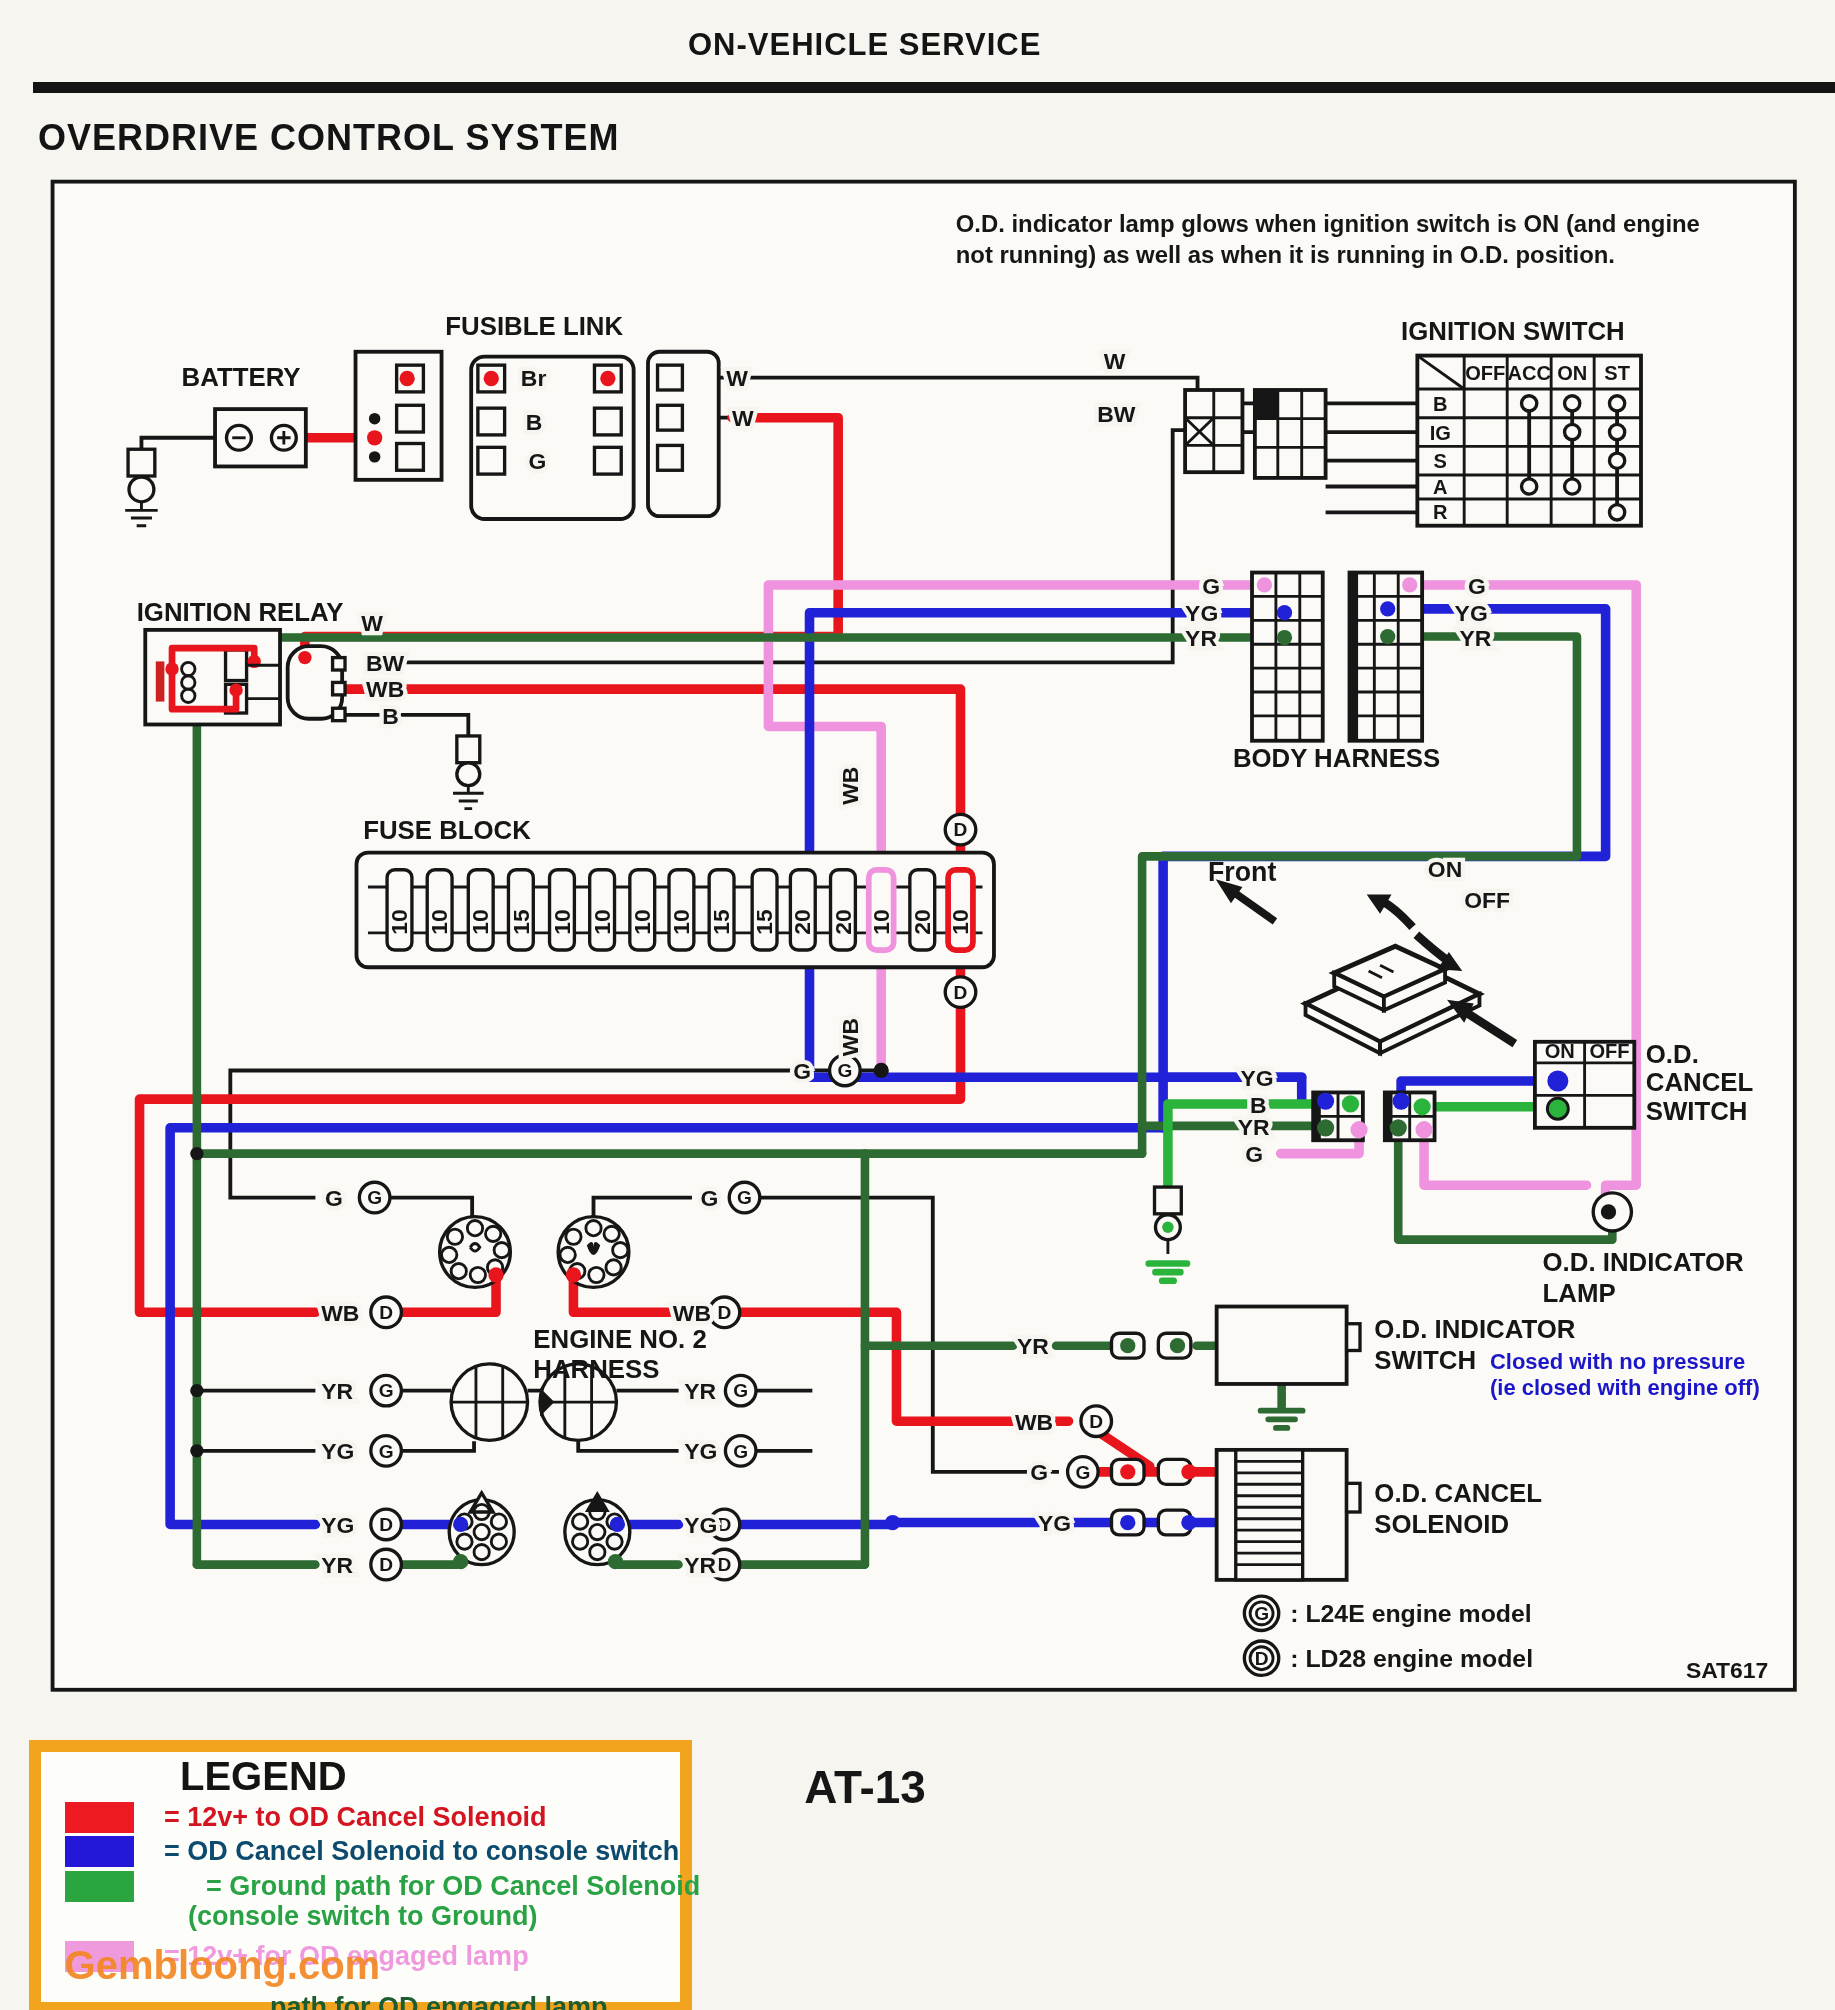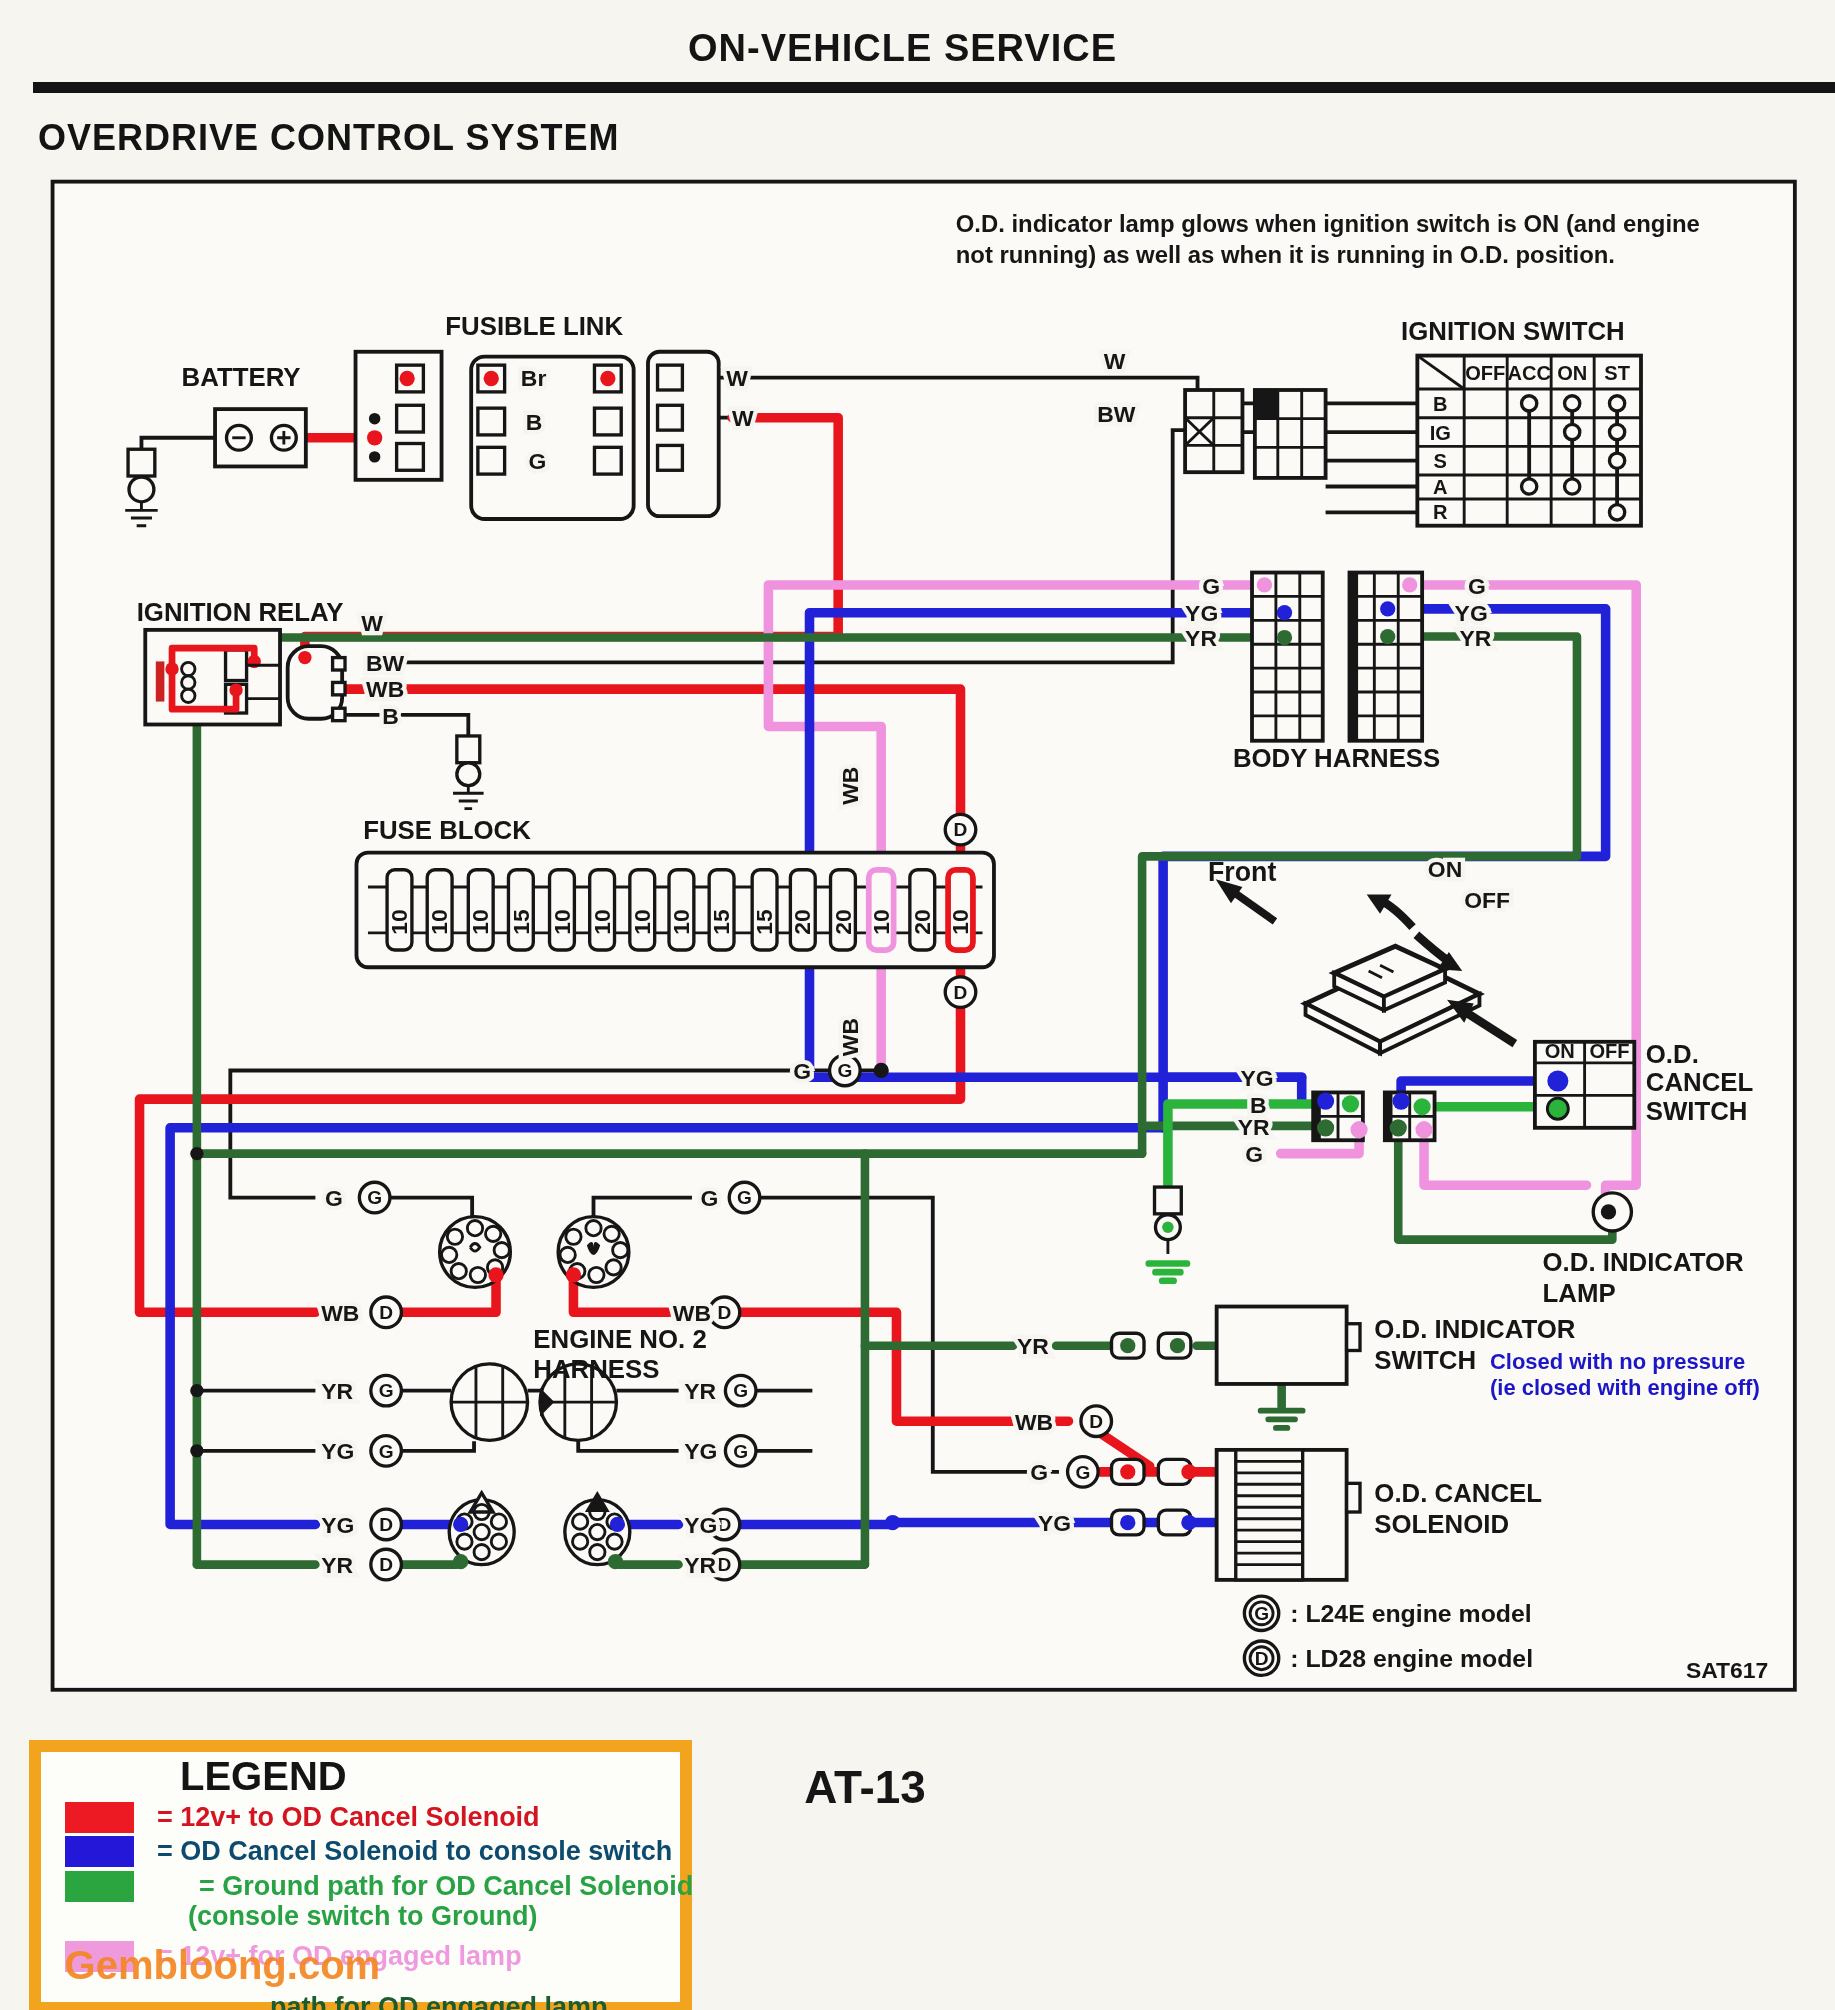--- a/index.html
+++ b/index.html
@@ -1,19 +1,19 @@
 <!DOCTYPE html>
 <html><head>
 <meta charset="utf-8">
 <style>
   html,body{margin:0;padding:0;background:#e8e8e4;}
   .page{position:relative;width:1835px;height:2010px;background:#f6f5f0;overflow:hidden;
         font-family:"Liberation Sans",sans-serif;}
   .abs{position:absolute;}
-  .pgtitle{font-weight:bold;font-size:38px;letter-spacing:1px;color:#141414;}
+  .pgtitle{font-weight:bold;font-size:31px;letter-spacing:1px;color:#141414;}
   .sectitle{font-weight:bold;font-size:36px;letter-spacing:1px;color:#141414;}
   .thickbar{background:#141414;height:10.5px;}
   svg text{font-family:"Liberation Sans",sans-serif;}
   .lbl{font-weight:bold;font-size:27px;fill:#161616;}
   .note{font-weight:bold;font-size:25px;fill:#161616;}
   .wl{font-weight:bold;font-size:24px;fill:#161616;paint-order:stroke;stroke:#f6f5f0;stroke-width:9px;}
   .sym{font-weight:bold;font-size:20px;fill:#161616;text-anchor:middle;}
   .tt{font-weight:bold;font-size:21px;fill:#161616;text-anchor:middle;}
   .fuse-t{font-weight:bold;font-size:24px;fill:#161616;}
   .bluenote{font-weight:bold;font-size:23px;fill:#1c16c9;}
@@ -28,21 +28,21 @@
   .dgrn{stroke:#2e6b33;stroke-width:9;fill:none;stroke-linejoin:round;stroke-linecap:round;}
   .box{fill:#fbfaf7;stroke:#161616;stroke-width:4;}
   .sq{fill:#fbfaf7;stroke:#161616;stroke-width:3.5;}
   .term{fill:#fbfaf7;stroke:#161616;stroke-width:3.5;}
   .dot{fill:#161616;}
   .rd{fill:#e8151d;}.bd{fill:#2121d8;}.pd{fill:#ef93de;}.gd{fill:#2ab43c;}.dgd{fill:#2e6b33;}
   
   .legend{position:absolute;left:29px;top:1740px;width:639px;height:250px;
           border:12.4px solid #f2a41e;background:#fdfdfa;}
   .lg-title{position:absolute;left:139px;top:1.9px;font-weight:bold;font-size:40px;color:#141414;}
-  .lg-row{position:absolute;left:24px;display:flex;align-items:center;gap:23px;}
+  .lg-row{position:absolute;left:24px;display:flex;align-items:center;gap:30px;}
   .lg-sw{width:69px;height:31px;flex:0 0 auto;}
   .lg-tx{font-weight:bold;font-size:27px;white-space:nowrap;}
   .lg-red .lg-sw{background:#ed1a23;} .lg-red .lg-tx{color:#d41420;}
   .lg-blue .lg-sw{background:#2417d8;} .lg-blue .lg-tx{color:#0c4a6e;}
   .lg-grn .lg-sw{background:#2aa53f;} .lg-grn .lg-tx{color:#28a244;margin-left:42px;}
   .lg-pink .lg-sw{background:#f09ade;} .lg-pink .lg-tx{color:#ef9ade;} .lg-dgrn .lg-tx{color:#1d5c2f;margin-top:20px;}
   .watermark{position:absolute;left:7.6px;top:191px;font-weight:bold;font-size:40px;
              color:rgba(243,135,35,0.92);white-space:nowrap;margin-left:16px;}
 </style>
 </head>

